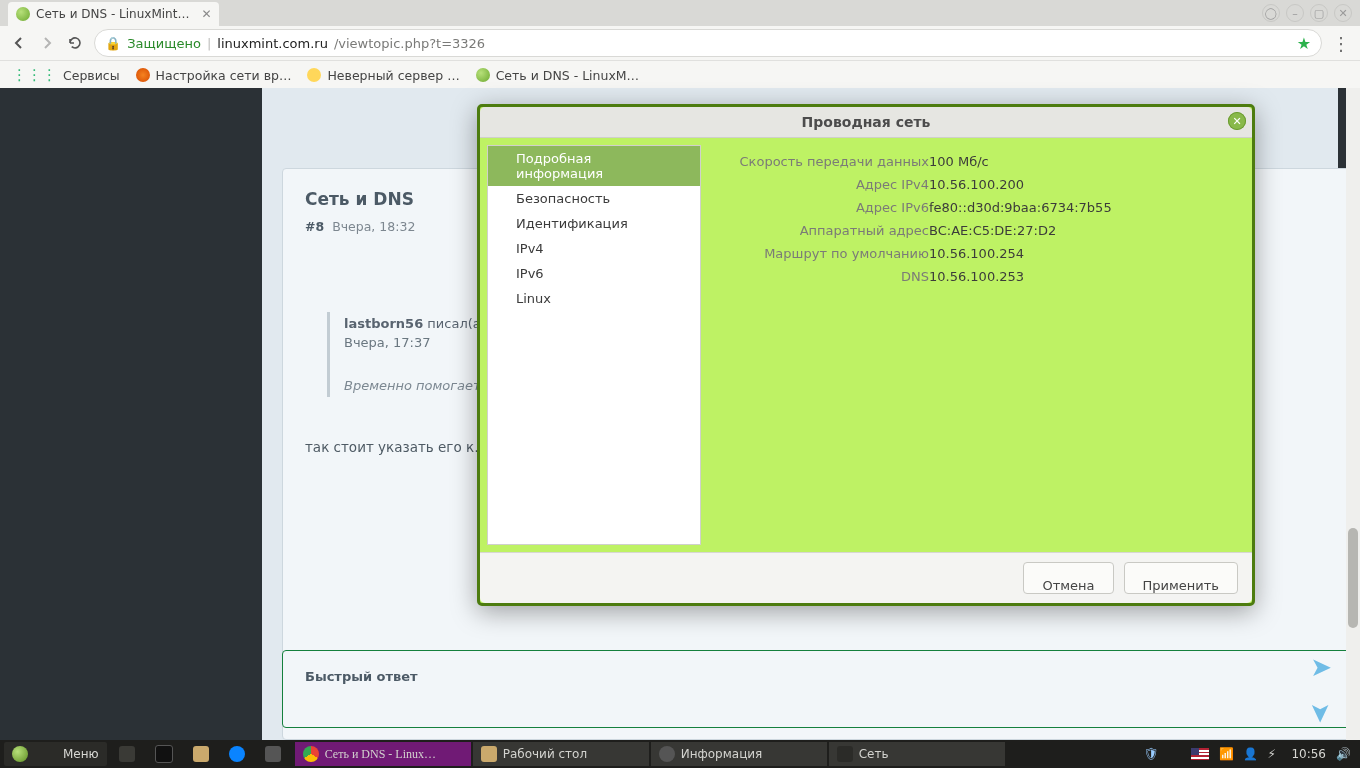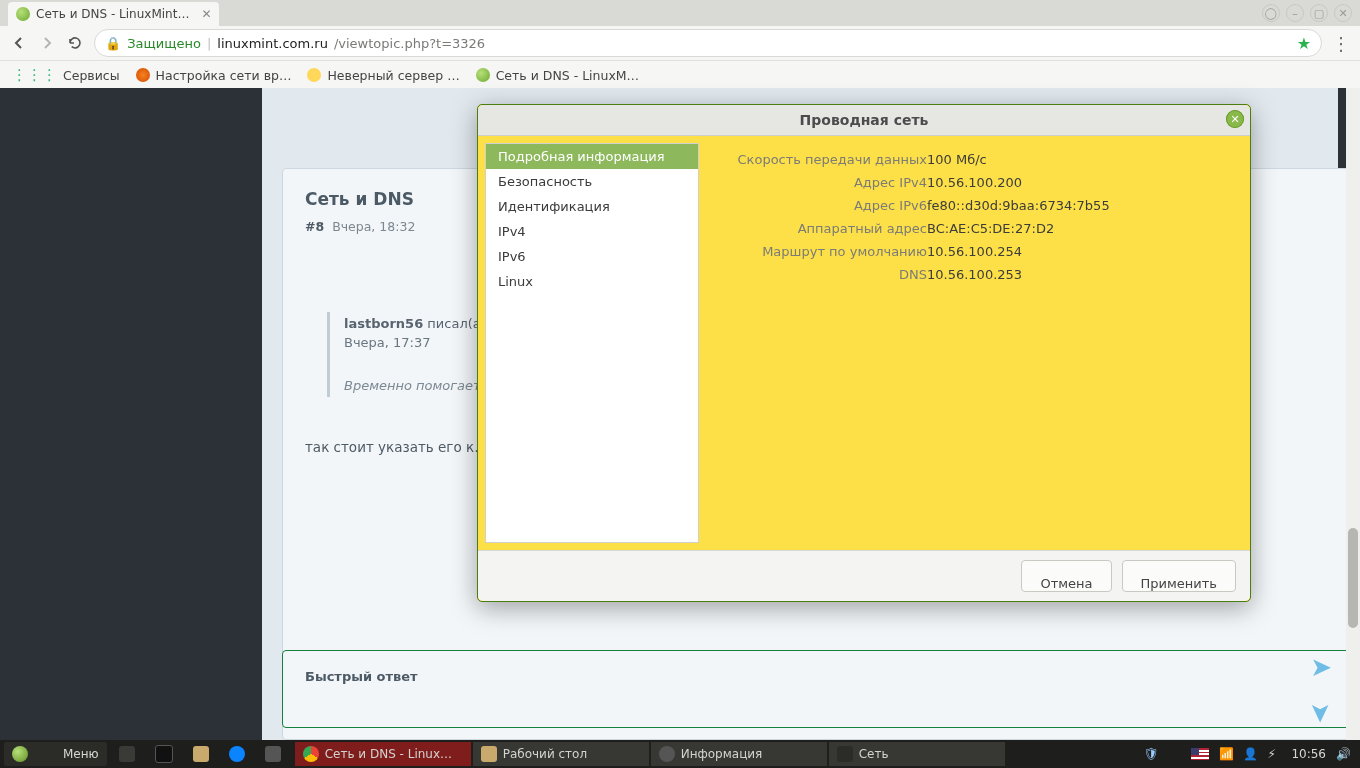--- a/index.html
+++ b/index.html
@@ -64,31 +64,31 @@
     background:#f2f6f9;border:1px solid #15803d;border-radius:4px;
     padding:18px 22px 0;font-size:13px;font-weight:bold;color:#4c5a66;}
   .arrows{position:absolute;right:6px;bottom:12px;display:flex;flex-direction:column;
     gap:16px;color:#6fbce6;font-size:26px;}
   .vscroll{position:absolute;right:0;top:0;bottom:0;width:14px;background:#efefed;}
   .vscroll .thumb{position:absolute;right:2px;top:440px;width:10px;height:100px;
     background:#b6b6b2;border-radius:5px;}
 
   
   .dialog{position:absolute;left:477px;top:104px;width:772px;height:496px;
-    background:#fde047;border:1px solid #4d7c0f;border-radius:5px;
+    background:#bef264;border:3px solid #4d7c0f;border-radius:5px;
     box-shadow:0 6px 26px rgba(0,0,0,.35);display:flex;flex-direction:column;}
   .dlg-title{position:relative;height:30px;background:#e6e6e2;border-bottom:1px solid #cfcfca;
     border-radius:5px 5px 0 0;display:flex;align-items:center;justify-content:center;
     font-size:14px;font-weight:bold;color:#4c4c4c;}
   .dlg-close{position:absolute;right:6px;top:5px;width:18px;height:18px;border-radius:50%;
     background:#89b94a;color:#fff;font-size:11px;display:flex;align-items:center;
     justify-content:center;cursor:pointer;box-shadow:0 0 0 1px #6a9a30 inset;}
   .dlg-body{flex:1;display:flex;}
   .side{width:212px;margin:7px 0 7px 7px;background:#fff;border:1px solid #d0d0cc;}
-  .side .item{padding:5px 12px;font-size:13px;color:#3b3b3b;cursor:pointer;}
+  .side .item{padding:5px 28px;font-size:13px;color:#3b3b3b;cursor:pointer;}
   .side .item.sel{background:#8db85c;color:#fff;}
   .details{flex:1;padding:16px 20px 0 36px;}
   .kv{display:flex;margin-bottom:8px;font-size:13px;}
   .kv .k{width:192px;text-align:right;color:#7b7b77;}
   .kv .v{color:#3c3c3a;text-align:right;}
   .dlg-foot{height:50px;border-top:1px solid #d7d7d2;display:flex;align-items:center;
     justify-content:flex-end;gap:10px;padding:0 14px;background:#f4f4f2;
     border-radius:0 0 5px 5px;}
   .btn{height:30px;padding:0 18px;background:#fbfbf9;border:1px solid #c9c9c4;
     border-radius:4px;color:#444;font-size:13px;cursor:pointer;display:flex;
@@ -108,21 +108,21 @@
   .ico-files{background:#caa96c;}
   .ico-tv{background:#0a84ff;border-radius:50%;}
   .ico-shield{background:#555;}
   .ico-chrome{background:conic-gradient(#ea4335 0 120deg,#fbbc05 120deg 240deg,#34a853 240deg 360deg);border-radius:50%;}
   .ico-info{background:#555;border-radius:50%;}
   .ico-folder{background:#caa96c;}
   .ico-net{background:#2b2b28;}
   .tasks{display:flex;align-items:center;gap:2px;margin-left:6px;}
   .task{height:24px;min-width:160px;max-width:170px;background:#373734;
     display:flex;align-items:center;gap:6px;padding:0 8px;color:#d3d3cf;}
-  .task.active{background:#7f1d1d;}
+  .task.active{background:#701a75;font-family:Liberation Serif, serif;}
   .tb-right{margin-left:auto;display:flex;align-items:center;gap:10px;padding-right:10px;}
   .flag{width:18px;height:12px;background:linear-gradient(#b22234 0 15%,#fff 15% 30%,#b22234 30% 45%,#fff 45% 60%,#b22234 60% 75%,#fff 75% 90%,#b22234 90% 100%);position:relative;}
   .flag::before{content:"";position:absolute;left:0;top:0;width:8px;height:7px;background:#3c3b6e;}
   .tray-ico{width:14px;height:14px;display:inline-block;}
   svg{display:block;}
 </style>
 </head>
 <body>
 
 <div class="browser">

